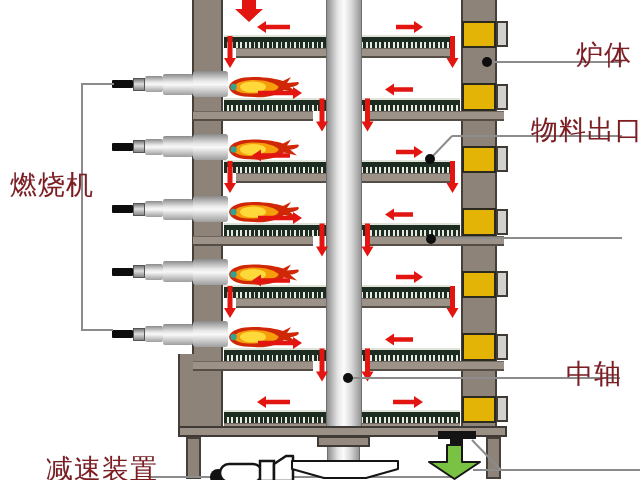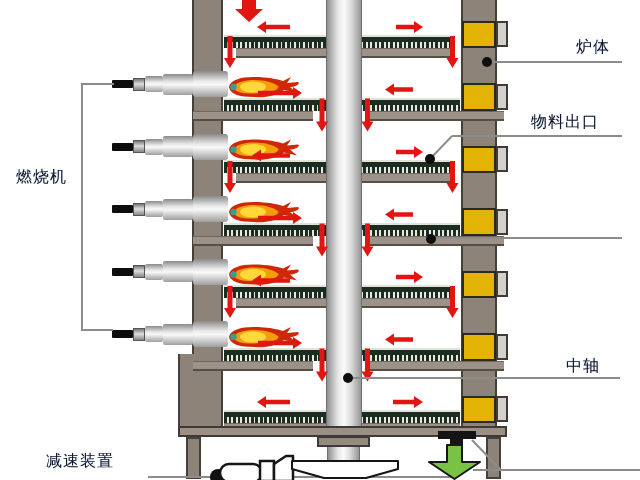--- a/index.html
+++ b/index.html
@@ -19,21 +19,21 @@
   .leg{background:#8d8379;border:2px solid #45403a;z-index:15;}
   .collar{background:#948a80;border:2px solid #3f3a35;z-index:17;}
   .metal{background:linear-gradient(180deg,#8a8a8a 0,#e8e8e8 38%,#f8f8f8 52%,#9e9e9e 100%);
          border-radius:2px;z-index:20;}
   .coupler{background:linear-gradient(180deg,#767676,#dedede 45%,#868686);border:1px solid #555;z-index:20;}
   .tip{background:#0d0d0d;z-index:20;border-radius:1px;}
   .leader{position:absolute;background:#8c8c8c;height:2px;z-index:40;}
   .leaderv{position:absolute;background:#8c8c8c;width:2px;z-index:40;}
   .leader-low{z-index:25;}
   .dot{position:absolute;width:10px;height:10px;border-radius:50%;background:#0e0e0e;z-index:41;}
-  .lbl{position:absolute;font-size:16px;letter-spacing:1px;color:#0f172a;white-space:nowrap;
+  .lbl{position:absolute;font-size:27px;letter-spacing:1px;color:#7f1d1d;white-space:nowrap;
        z-index:42;text-shadow:0 0 1px rgba(110,130,210,0.35);}
   #overlay{position:absolute;left:0;top:0;z-index:30;pointer-events:none;}
 </style>
 </head>
 <body>
 
 <div id="diagram">
 
   <div class="abs wall" style="left:192px;top:0;width:31px;height:427px;"></div>
   <div class="abs wall" style="left:178px;top:354px;width:16px;height:73px;border-right:none;"></div>
@@ -126,21 +126,21 @@
 
   <div class="dot" style="left:482px;top:57px;"></div>
   <div class="dot" style="left:425px;top:154px;"></div>
   <div class="dot" style="left:426px;top:234px;"></div>
   <div class="dot" style="left:343px;top:373px;"></div>
 
   <div class="lbl" style="left:576px;top:37px;">炉体</div>
   <div class="lbl" style="left:531px;top:112px;">物料出口</div>
   <div class="lbl" style="left:566px;top:356px;font-family:Liberation Serif, serif;">中轴</div>
   <div class="lbl" style="left:46px;top:451px;">减速装置</div>
-  <div class="lbl" style="left:16px;top:167px;">燃烧机</div>
+  <div class="lbl" style="left:10px;top:167px;">燃烧机</div>
 <div class="abs bar" style="left: 224px; top: 35px; width: 226px; height: 13px;"></div>
     <div class="abs floor" style="left: 236px; top: 48px; width: 214px; height: 10px;"></div>
     <div class="abs tab" style="left: 496px; top: 21px; width: 12px; height: 26px;"></div>
     <div class="abs port" style="left: 462px; top: 20.5px; width: 34px; height: 27.5px;"></div>
     <div class="abs bar" style="left: 224px; top: 97.5px; width: 236px; height: 13px;"></div>
     <div class="abs floor" style="left: 193px; top: 110.5px; width: 120px; height: 10px;"></div>
     <div class="abs floor" style="left: 367px; top: 110.5px; width: 137px; height: 10px;"></div>
     <div class="abs tab" style="left: 496px; top: 83.5px; width: 12px; height: 26px;"></div>
     <div class="abs port" style="left: 462px; top: 83px; width: 34px; height: 27.5px;"></div>
     <div class="abs bar" style="left: 224px; top: 160px; width: 226px; height: 13px;"></div>

